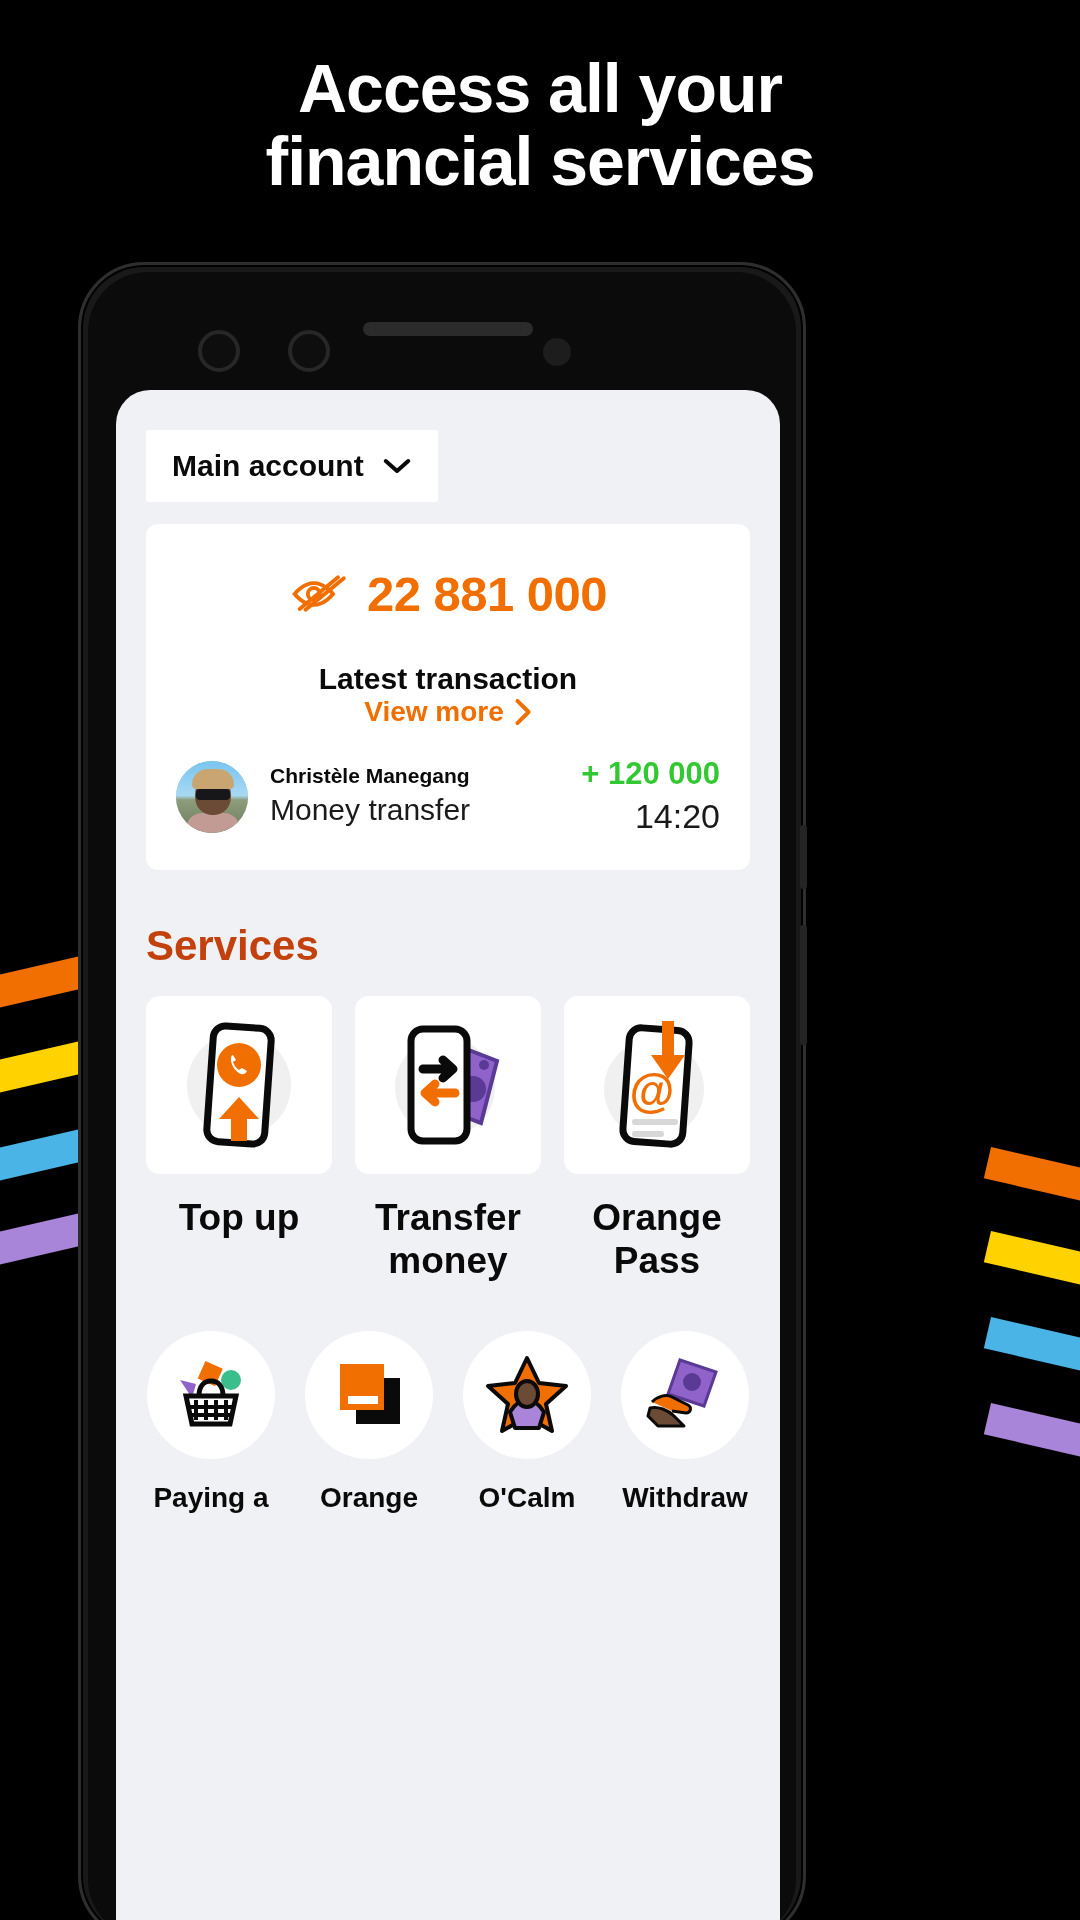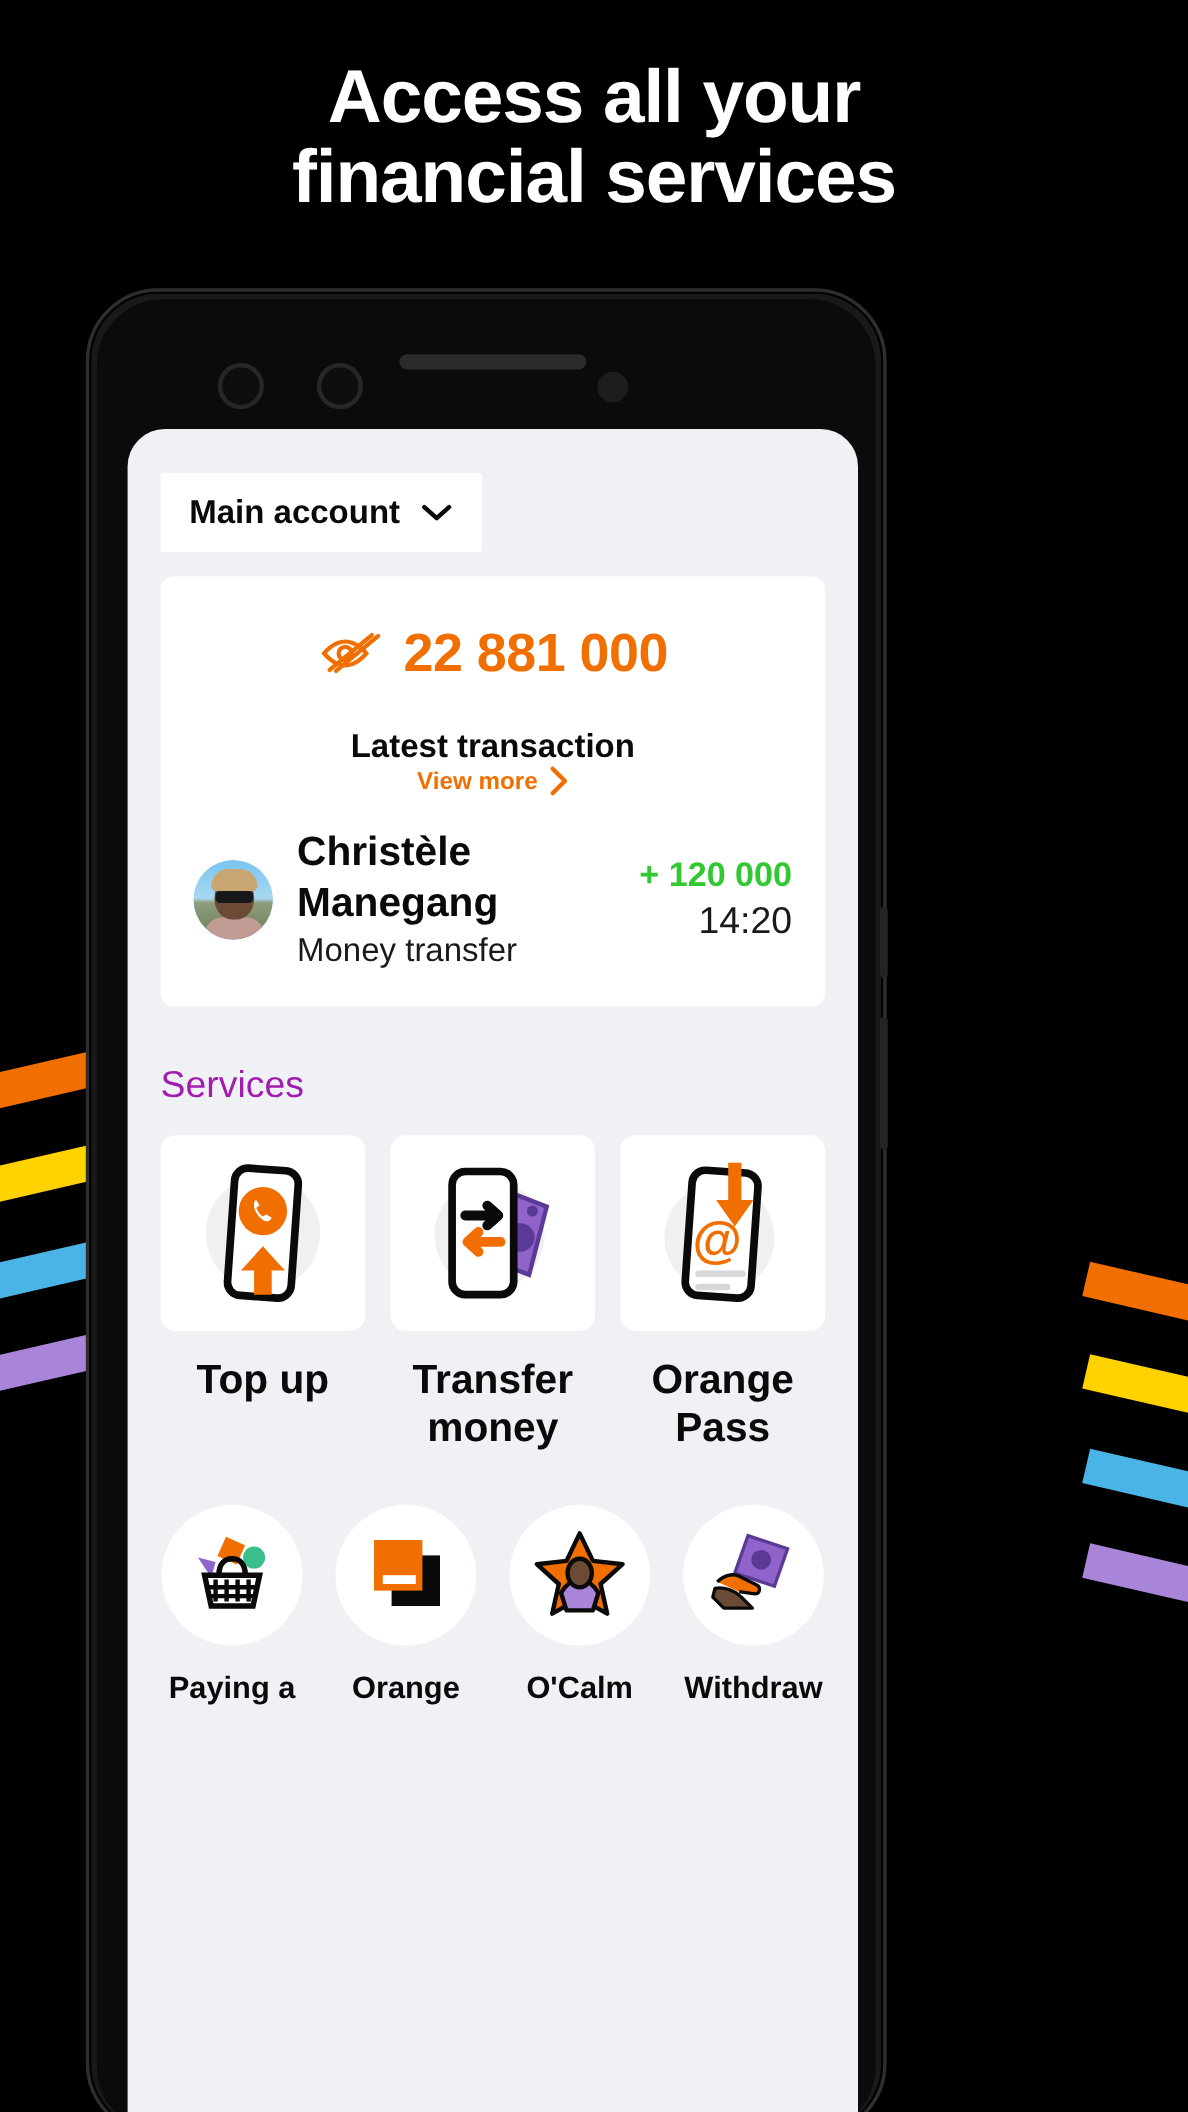--- a/index.html
+++ b/index.html
@@ -50,43 +50,43 @@
 
   .balance-card { margin:22px 30px 0 30px; background:#fff; border-radius:12px;
     padding:42px 30px 30px 30px; }
   .balance-row { display:flex; align-items:center; justify-content:center; gap:20px;
     padding-bottom:40px; }
   .eye-off { width:58px; height:40px; display:block; }
   .balance-amt { font-size:49px; font-weight:700; letter-spacing:-0.5px; }
 
   .tx-head { display:flex; align-items:center; justify-content:space-between;flex-direction:column; }
   .tx-head-label { font-size:30px; font-weight:700; color:#0a0a0a; }
-  .view-more { display:flex; align-items:center; gap:10px; font-size:22px; font-weight:700; }
+  .view-more { display:flex; align-items:center; gap:10px; font-size:28px; font-weight:700; }
   .vm-chev { width:18px; height:28px; display:block; }
 
   .tx-row { display:flex; align-items:center; margin-top:26px; }
   .avatar { width:72px; height:72px; border-radius:50%; overflow:hidden; flex:0 0 72px;
     position:relative; background:#7ec6ef; }
   .av-sky { position:absolute; inset:0; background:linear-gradient(#79c4ef 0%,#a8d8f2 48%,#8d9c7a 54%,#6d7d5c 100%); }
   .av-head { position:absolute; left:19px; top:14px; width:36px; height:40px;
     border-radius:50% 50% 46% 46%; background:#6b4a36; }
   .av-hair { position:absolute; left:16px; top:8px; width:42px; height:20px;
     border-radius:22px 22px 6px 6px; background:#c9a671; }
   .av-glass { position:absolute; left:20px; top:28px; width:34px; height:11px;
     border-radius:4px; background:#17171a; }
   .av-body { position:absolute; left:10px; top:52px; width:54px; height:28px;
     border-radius:16px 16px 0 0; background:#c19b94; }
   .tx-main { flex:1; margin-left:22px; }
-  .tx-name { font-size:37px; font-weight:700; color:#0a0a0a; line-height:1.28; }
+  .tx-name { font-size:21px; font-weight:700; color:#0a0a0a; line-height:1.28; }
   .tx-type { font-size:30px; color:#1a1a1a; line-height:1.35; }
   .tx-right { text-align:right; }
   .tx-amt { font-size:31px; font-weight:700; line-height:1.28; }
   .tx-time { font-size:34px; color:#1a1a1a; line-height:1.35; }
 
-  .services-title { margin:52px 0 0 30px; font-size:34px; font-weight:400; color:#a21caf; }
+  .services-title { margin:52px 0 0 30px; font-size:42px; font-weight:700; color:#c2410c; }
 
   .tiles { display:flex; gap:23px; padding:26px 30px 0 30px; }
   .tile { flex:1; }
   .tile-box { background:#fff; border-radius:14px; height:178px;
     display:flex; align-items:center; justify-content:center; }
   .tile-label { margin-top:22px; text-align:center; font-size:37px; font-weight:700;
     color:#0a0a0a; line-height:1.18; }
 
   .quick { display:flex; gap:16px; padding:48px 24px 0 24px; }
   .quick-item { flex:1; display:flex; flex-direction:column; align-items:center; }

